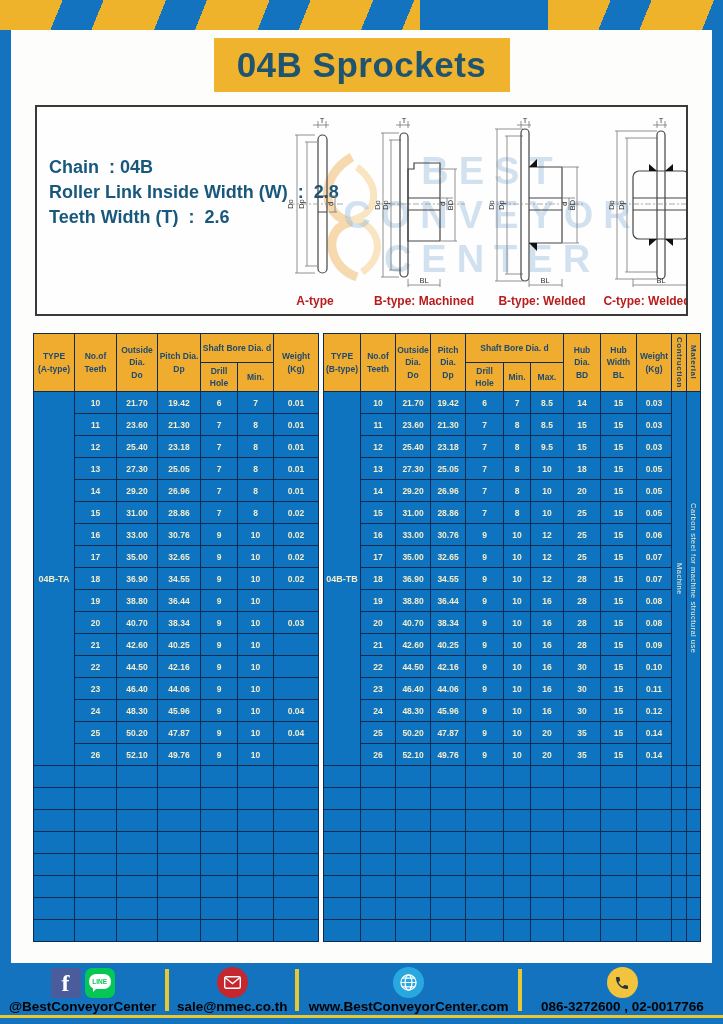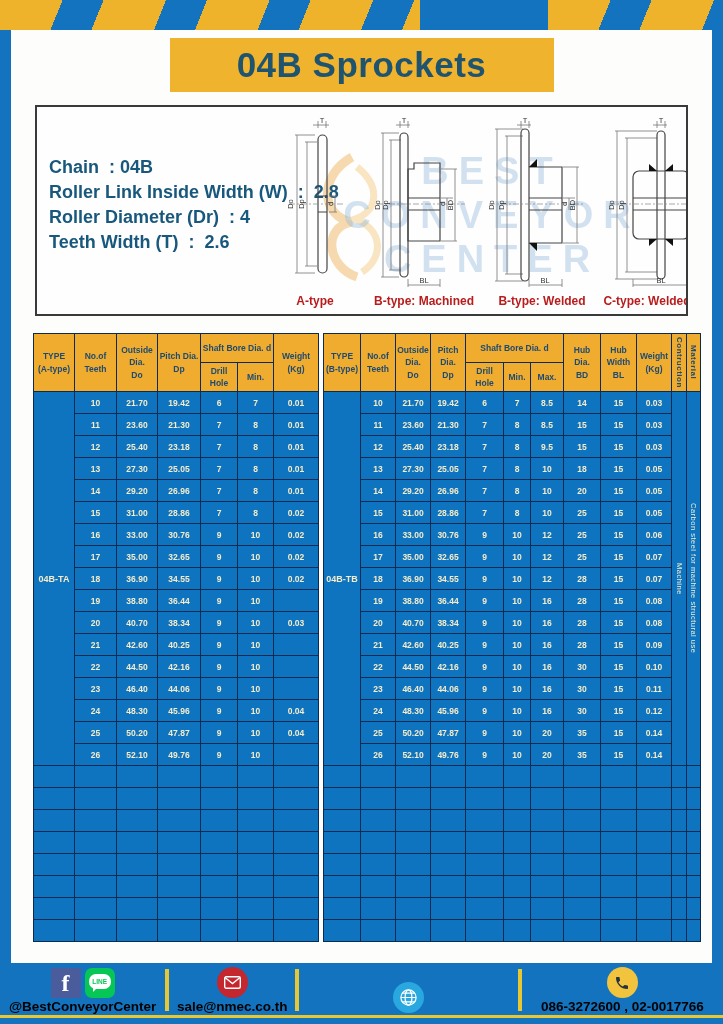--- a/index.html
+++ b/index.html
@@ -13,21 +13,21 @@
   .hazard { position:absolute; top:0; left:0; width:723px; height:30px; background:#1373BF; }
   .hazard .stripes-left, .hazard .stripes-right {
     position:absolute; top:0; bottom:0;
     background:repeating-linear-gradient(112deg,#EFB22B 0 58px, rgba(0,0,0,0) 58px 96px);
   }
   .hazard .stripes-left { left:0; width:420px; }
   .hazard .stripes-right { right:0; width:175px; }
   
   .page { position:absolute; left:11px; top:30px; width:701px; height:933px; background:#FDFDFC; }
   .title-banner {
-    width:384px; height:54px; margin:8px auto 0;
+    width:296px; height:54px; margin:8px auto 0;
     background:#F0B32D; display:flex; align-items:center; justify-content:center;
   }
   .title-banner h1 { font-size:35px; font-weight:bold; color:#1F5470; letter-spacing:.5px; }
   
   .draw-box {
     position:relative; margin:13px 0 0 24px; width:653px; height:211px;
     background:#FEFEFE; border:2px solid #3A3A3A; overflow:hidden;
   }
   .watermark { position:absolute; left:255px; top:42px; width:400px; text-align:center;
     color:rgba(140,180,215,.38); font-weight:bold; line-height:44px; font-size:38px; letter-spacing:10px; pointer-events:none; }
@@ -91,21 +91,20 @@
     </svg>
     <div class="watermark">
       <div>BEST</div>
       <div>CONVEYOR</div>
       <div>CENTER</div>
     </div>
 
     <div class="spec-block">
       <div class="spec-line">Chain  : 04B</div>
       <div class="spec-line">Roller Link Inside Width (W)  :  2.8</div>
-      <div class="spec-line">Roller Diameter (Dr)  : 4</div>
       <div class="spec-line">Teeth Width (T)  :  2.6</div>
     </div>
 
     <div class="diag" style="left:248px;">
       <svg width="62" height="172" viewBox="0 0 62 172">
         <g stroke="#777" stroke-width=".8" fill="none">
           <path d="M28 8 h16 M33 4 v7 M41 4 v7"></path>
           <path d="M12 18 V156 M10 18 h20 M10 156 h20"></path>
           <path d="M22 25 V149 M20 25 h12 M20 149 h12"></path>
           <path d="M50 79 V95 M44 79 h8 M44 95 h8"></path>
@@ -855,20 +854,21 @@
     <div class="f-sec" style="width:225px;">
       <div class="icon-row">
         <div class="circle-icon" style="background:#29A8E0;">
           <svg width="19" height="19" viewBox="0 0 20 20" fill="none" stroke="#fff" stroke-width="1.3">
             <circle cx="10" cy="10" r="8"></circle>
               <ellipse cx="10" cy="10" rx="3.6" ry="8"></ellipse>
               <path d="M2 10 h16 M3.2 5.5 h13.6 M3.2 14.5 h13.6"></path>
           </svg>
         </div>
       </div>
+      <div class="f-label">www.BestConveyorCenter.com</div>
     </div>
     <div class="f-div"></div>
     <div class="f-sec" style="width:207px;">
       <div class="icon-row">
         <div class="circle-icon" style="background:#F2C43D;">
           <svg width="16" height="16" viewBox="0 0 24 24" fill="#24333F">
             <path d="M6.6 10.8c1.4 2.8 3.8 5.1 6.6 6.6l2.2-2.2c.3-.3.7-.4 1-.2 1.1.4 2.3.6 3.6.6.6 0 1 .4 1 1V20c0 .6-.4 1-1 1C10.6 21 3 13.4 3 4c0-.6.4-1 1-1h3.5c.6 0 1 .4 1 1 0 1.2.2 2.4.6 3.6.1.3 0 .7-.2 1l-2.3 2.2z"></path>
           </svg>
         </div>
       </div>

